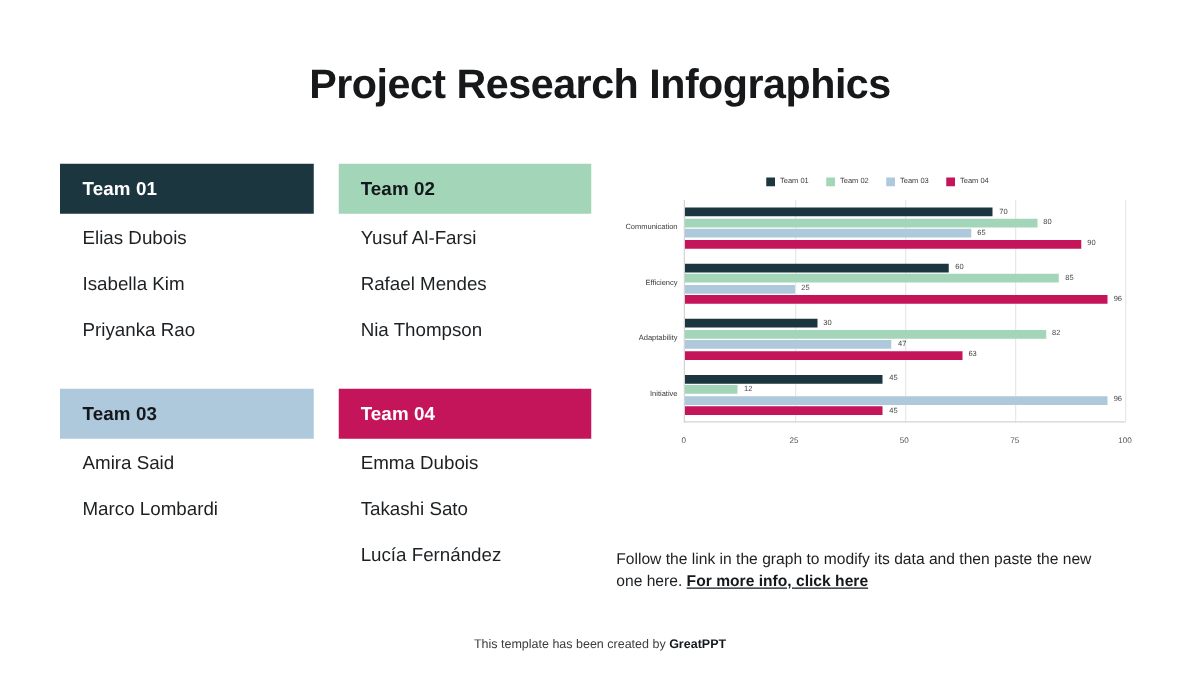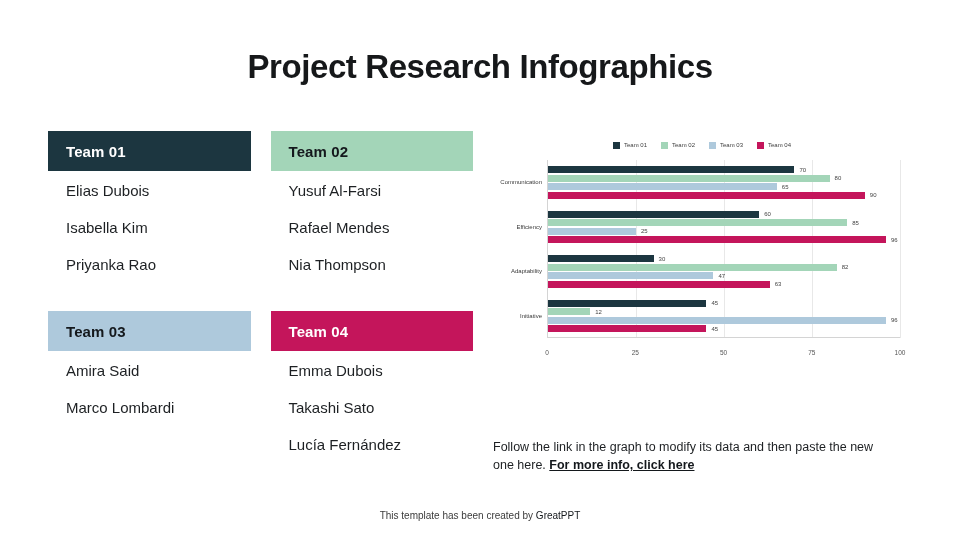--- a/index.html
+++ b/index.html
@@ -78,21 +78,21 @@
   .caption {
     position: absolute; left: 493px; top: 414px; width: 400px;
     font-size: 12.5px; line-height: 1.45; color: #1d2023; margin-top: 24px;
   }
   .caption-link { font-weight: bold; text-decoration: underline; color: #14181c; }
 
   .footer {
     position: absolute; left: 0; top: 510px; width: 960px; text-align: center;
     font-size: 10px; color: #3c3c3c;
   }
-  .footer-brand { font-weight: normal; color: #14181c; }
+  .footer-brand { font-weight: bold; color: #14181c; }
 </style>
 </head>
 <body>
 
 <div class="slide">
 
   <div class="page-title">Project Research Infographics</div>
 
   <div class="teams">
     <div class="team-row">

